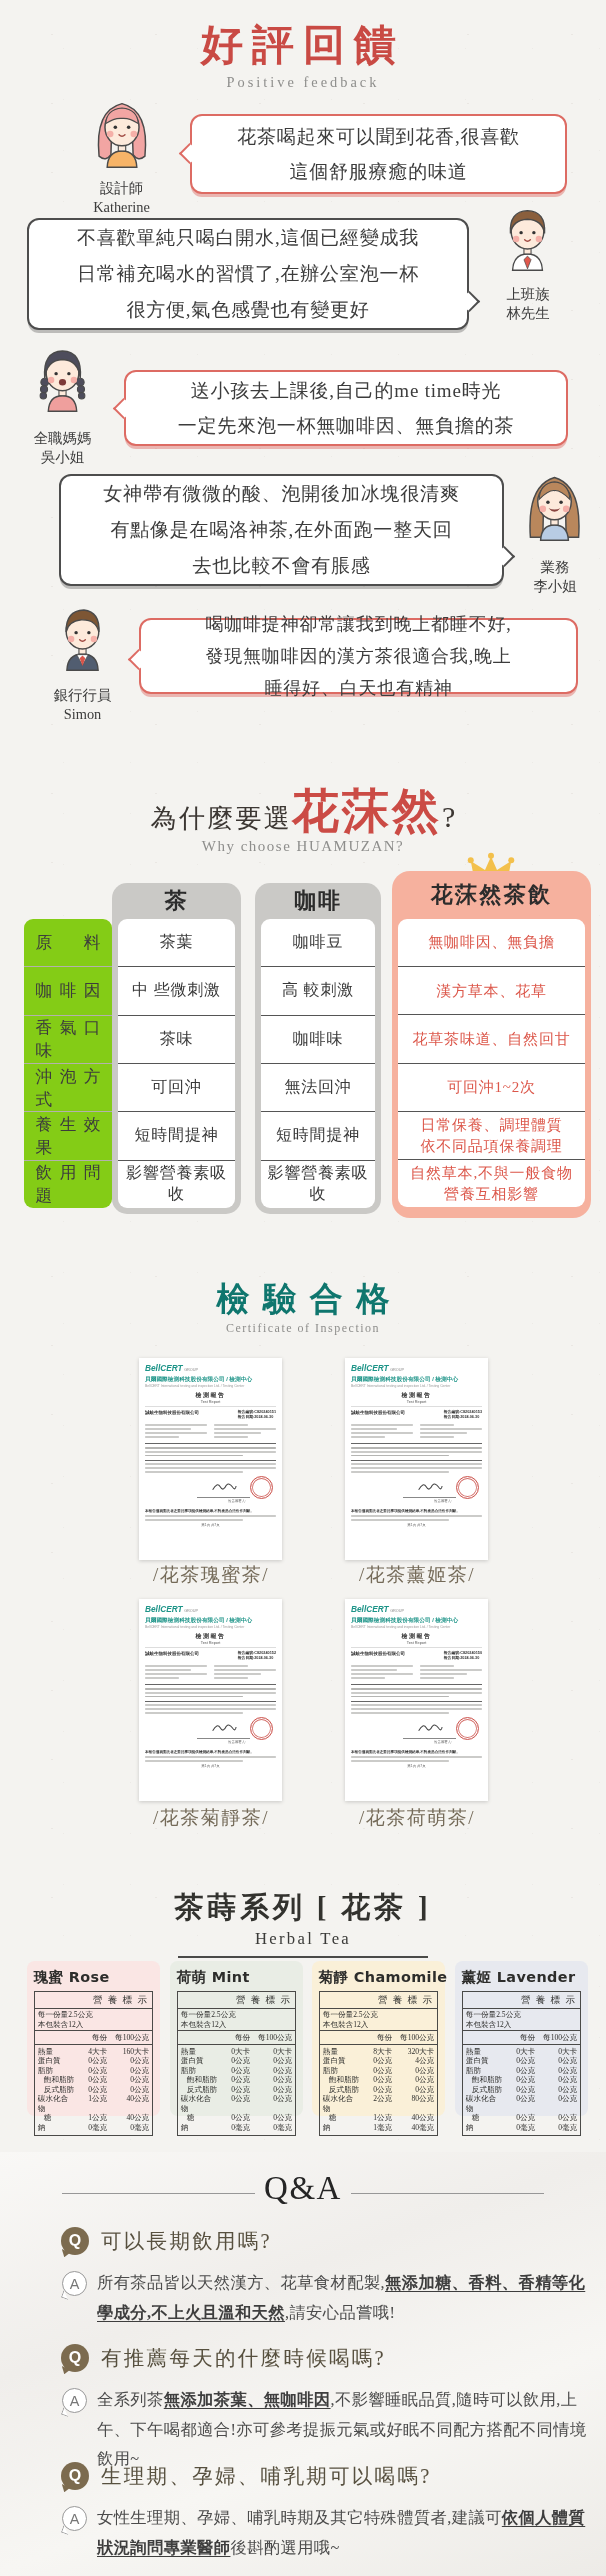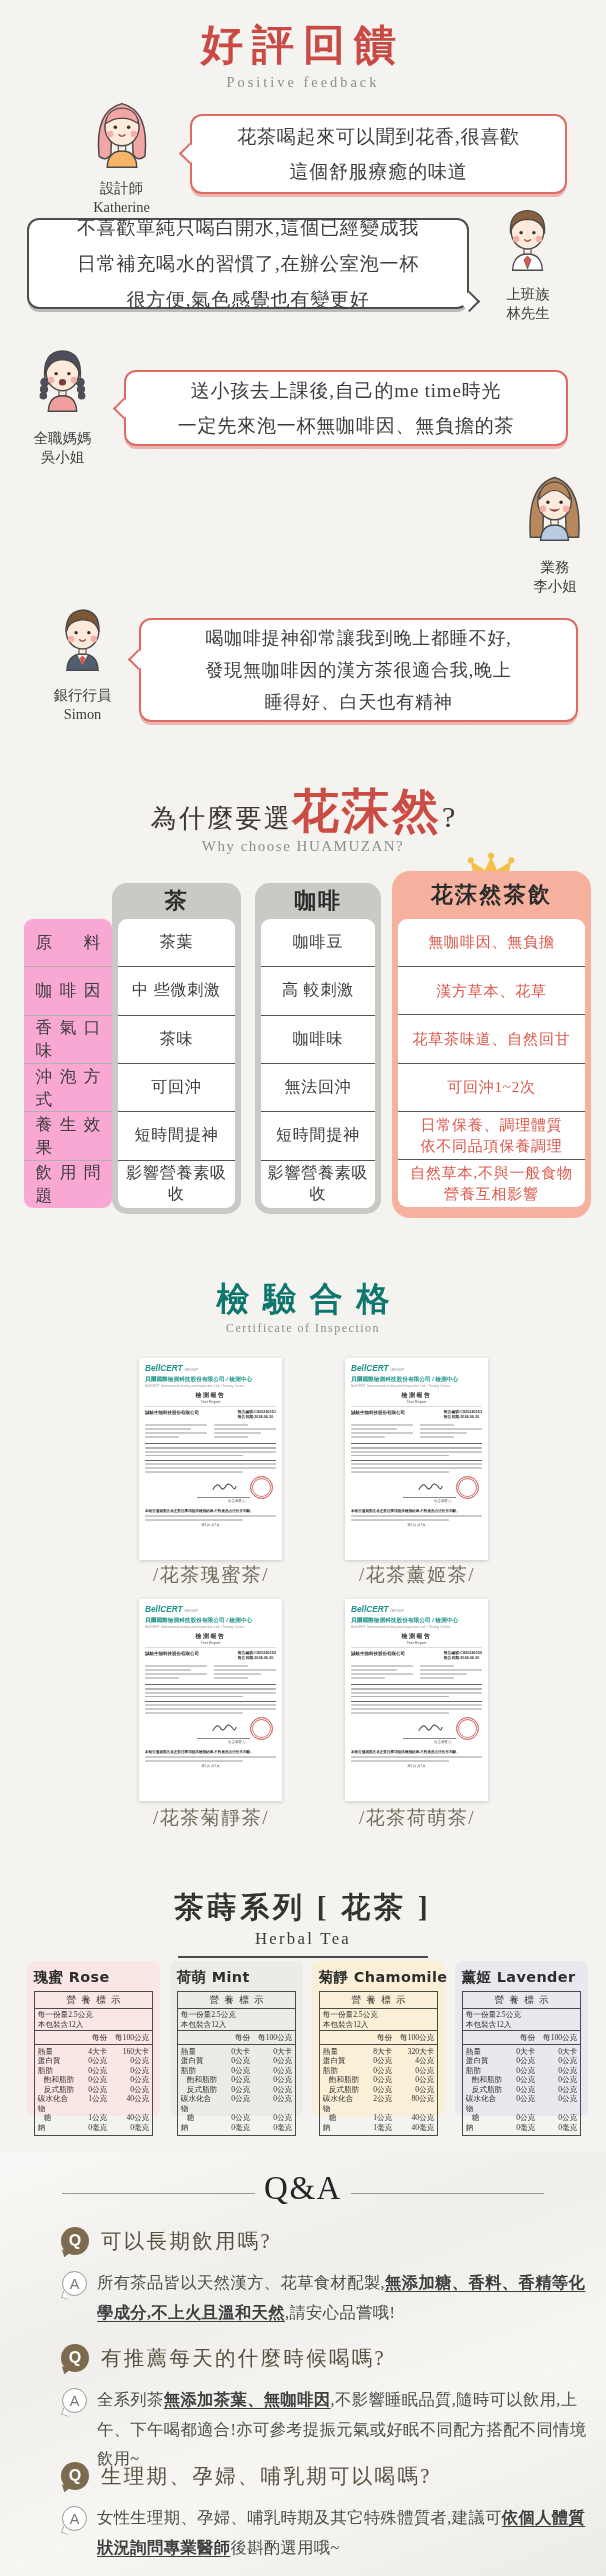--- a/index.html
+++ b/index.html
@@ -48,21 +48,21 @@
   .p-shell{background:#f6b19e;left:392px;top:871px;width:199px;height:347px;border-radius:18px}
   .p-shell .col-head{line-height:48px;font-size:22px;letter-spacing:2.3px}
   .col-inner{position:absolute;left:6px;right:6px;bottom:6px;background:#fff;border-radius:9px;
              display:flex;flex-direction:column;overflow:hidden}
   .g-shell .col-inner{top:36px}
   .p-shell .col-inner{top:48px;bottom:10.6px}
   .cell{flex:1;display:flex;align-items:center;justify-content:center;text-align:center;
         font-size:16px;color:#3a3a3a;letter-spacing:0.8px;white-space:pre-line}
   .col-inner .cell + .cell{border-top:0.8px solid #555}
   .p-shell .cell{color:#dc574a;font-size:15px;line-height:20.5px}
-  .lbl-col{position:absolute;left:24px;top:919px;width:88px;height:289px;background:#f9a8d4;
+  .lbl-col{position:absolute;left:24px;top:919px;width:88px;height:289px;background:#84cc16;
            border-radius:9px;display:flex;flex-direction:column;overflow:hidden}
   .lbl-cell{flex:1;display:flex;align-items:center;justify-content:center;font-size:16.7px;color:#3c3c3c}
   .lbl-col .lbl-cell + .lbl-cell{border-top:0.8px solid #b3b1ad}
   .lbl-cell span{display:inline-block;width:65px;text-align:justify;text-align-last:justify}
 
   
   .insp-title{top:1277px;font-size:33px;font-weight:bold;color:#0f766e;letter-spacing:13.6px;text-indent:13.6px}
   .insp-sub{top:1321px;font-size:12px;color:#8e8e8c;letter-spacing:1.5px}
   .cert{position:absolute;width:143px;height:202px;background:#fff;box-shadow:0 0.8px 3.8px rgba(0,0,0,.18);
         padding:5.3px 6px;font-family:"Liberation Sans",sans-serif;overflow:hidden}
@@ -95,21 +95,21 @@
   
   .herb-title{top:1888px;font-size:29px;font-weight:bold;color:#32322e;letter-spacing:3.8px}
   .herb-sub{top:1929px;font-size:16.7px;color:#3a3a38;letter-spacing:2.3px}
   .herb-rule{position:absolute;top:1956px;left:178px;width:250px;height:1.5px;background:#4a4a48}
   .ncard{position:absolute;top:1961px;width:133px;height:155px;border-radius:7.6px;padding:6.8px 6.8px 0}
   .ncard.rose{background:#fae6e4}.ncard.mint{background:#e9ede5}
   .ncard.cham{background:#faf0d8}.ncard.lav{background:#e7e9ef}
   .n-name{font-family:"DejaVu Sans","Liberation Sans",sans-serif;font-weight:bold;font-size:14.4px;
           color:#2d2d2b;letter-spacing:0.4px;margin-bottom:4.5px;white-space:nowrap}
   .ntable{border:0.8px solid #4a4a48;font-size:7.6px;color:#2f2f2d}
-  .nt-head{text-align:center;font-size:9.5px;letter-spacing:5.3px;text-indent:5.3px;padding:1.5px 0;border-bottom:0.8px solid #4a4a48}
+  .nt-head{text-align:right;font-size:9.5px;letter-spacing:5.3px;text-indent:5.3px;padding:1.5px 0;border-bottom:0.8px solid #4a4a48}
   .nt-serv{padding:0.8px 3px;border-bottom:0.8px solid #4a4a48;line-height:9.8px}
   .nt-cols{display:flex;padding:1.5px 3px;border-bottom:0.8px solid #4a4a48}
   .nt-rows{padding:1.5px 3px 2.3px}
   .nt-row{display:flex;line-height:9.5px}
   .nl{flex:1;text-align:left}
   .nl.ind{padding-left:6px}
   .nv{width:33px;text-align:right}
   .nv2{width:42px;text-align:right}
 
   
@@ -158,21 +158,21 @@
   <div class="av-label" style="left:80px;top:179px;width:83px">
     <div>設計師</div>
     <div>Katherine</div>
   </div>
   <div class="bubble red" style="left:190px;top:114px;width:377px;height:80px">
     <span class="tail t-left" style="top:30px"></span>
     <div class="txt">花茶喝起來可以聞到花香,很喜歡
 這個舒服療癒的味道</div>
   </div>
 
-  <div class="bubble dark" style="left:27px;top:218px;width:442px;height:91px">
+  <div class="bubble dark" style="left:27px;top:218px;width:442px;height:112px">
     <span class="tail t-right" style="top:74px"></span>
     <div class="txt" style="line-height:36px">不喜歡單純只喝白開水,這個已經變成我
 日常補充喝水的習慣了,在辦公室泡一杯
 很方便,氣色感覺也有變更好</div>
   </div>
   <div class="avatar" style="left:492px;top:200px;width:71px">
     <svg viewBox="0 0 100 100">
       <path d="M29,99 Q30,76 50,76 Q70,76 71,99 Z" fill="#ffffff" stroke="#4a4a4a" stroke-width="2"></path>
       <path d="M50,79 L45,84 L50,97 L55,84 Z" fill="#e0584c" stroke="#4a4a4a" stroke-width="1"></path>
       <rect x="45" y="63" width="10" height="13" fill="#fdeadb" stroke="#4a4a4a" stroke-width="1.5"></rect>
@@ -212,20 +212,26 @@
   <div class="av-label" style="left:21px;top:429px;width:83px">
     <div>全職媽媽</div>
     <div>吳小姐</div>
   </div>
   <div class="bubble red" style="left:124px;top:370px;width:444px;height:76px">
     <span class="tail t-left" style="top:29px"></span>
     <div class="txt">送小孩去上課後,自己的me time時光
 一定先來泡一杯無咖啡因、無負擔的茶</div>
   </div>
 
+  <div class="bubble dark" style="left:59px;top:474px;width:445px;height:112px">
+    <span class="tail t-right" style="top:73px"></span>
+    <div class="txt" style="line-height:36px">女神帶有微微的酸、泡開後加冰塊很清爽
+有點像是在喝洛神茶,在外面跑一整天回
+去也比較不會有脹感</div>
+  </div>
   <div class="avatar" style="left:518px;top:468px;width:73px">
     <svg viewBox="0 0 100 100">
       <path d="M17,95 Q12,24 50,13 Q88,24 83,95 L66,95 L65,50 Q50,40 35,50 L34,95 Z" fill="#b9875c" stroke="#4a4a4a" stroke-width="2"></path>
       <path d="M31,99 Q32,78 50,78 Q68,78 69,99 Z" fill="#b8cce4" stroke="#4a4a4a" stroke-width="2"></path>
       <rect x="45" y="65" width="10" height="13" fill="#fdeadb" stroke="#4a4a4a" stroke-width="1.5"></rect>
       <ellipse cx="50" cy="46" rx="23" ry="25" fill="#fdeadb" stroke="#4a4a4a" stroke-width="2"></ellipse>
       <path d="M29,43 Q30,21 50,19 Q70,21 71,43 Q58,30 50,31 Q42,30 29,43 Z" fill="#b9875c" stroke="#4a4a4a" stroke-width="1.5"></path>
       <circle cx="41" cy="47" r="2.4" fill="#333"></circle>
         <circle cx="59" cy="47" r="2.4" fill="#333"></circle>
       <circle cx="34" cy="56" r="4.5" fill="#f5b0a8"></circle>
@@ -250,21 +256,21 @@
         <circle cx="59" cy="46" r="2.4" fill="#333"></circle>
       <circle cx="34" cy="55" r="4.5" fill="#f5b0a8"></circle>
         <circle cx="66" cy="55" r="4.5" fill="#f5b0a8"></circle>
       <path d="M46,56 Q50,60 54,56" stroke="#a14a42" stroke-width="2" fill="none" stroke-linecap="round"></path>
     </svg>
   </div>
   <div class="av-label" style="left:41px;top:686px;width:83px">
     <div>銀行行員</div>
     <div>Simon</div>
   </div>
-  <div class="bubble red" style="left:139px;top:618px;width:439px;height:104px">
+  <div class="bubble red" style="left:139px;top:618px;width:439px;height:76px">
     <span class="tail t-left" style="top:32px"></span>
     <div class="txt" style="line-height:32px;font-size:18px">喝咖啡提神卻常讓我到晚上都睡不好,
 發現無咖啡因的漢方茶很適合我,晚上
 睡得好、白天也有精神</div>
   </div>
 
   <div class="abs ctr why-line">
     <span class="pfx">為什麼要選</span><span class="brand">花莯然</span><span class="qm">?</span>
   </div>
   <div class="abs ctr why-sub">Why choose HUAMUZAN?</div>

